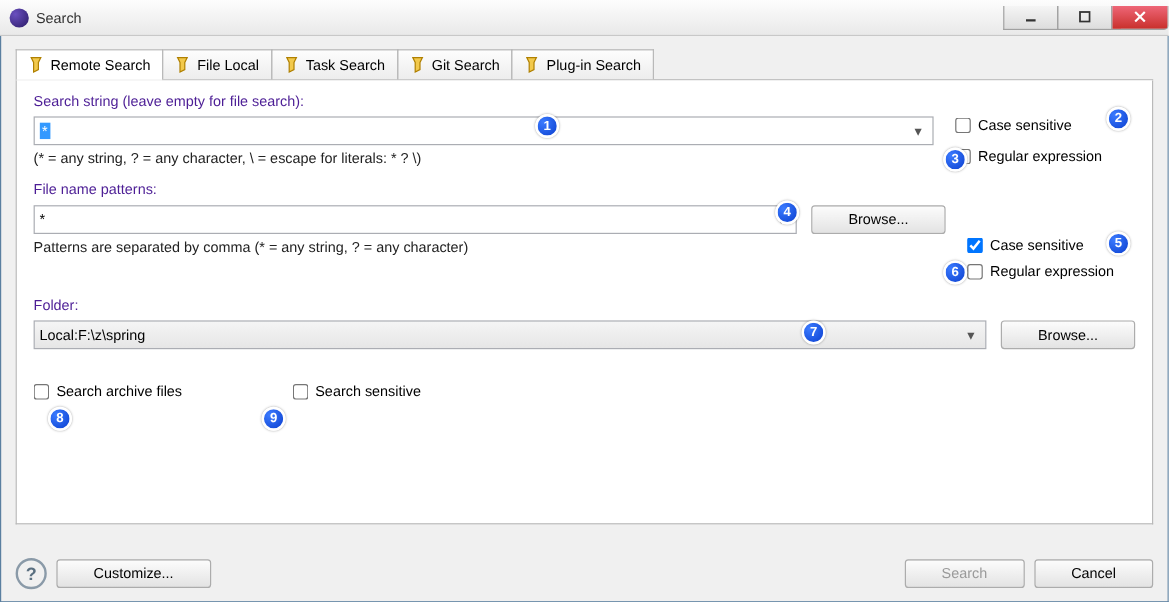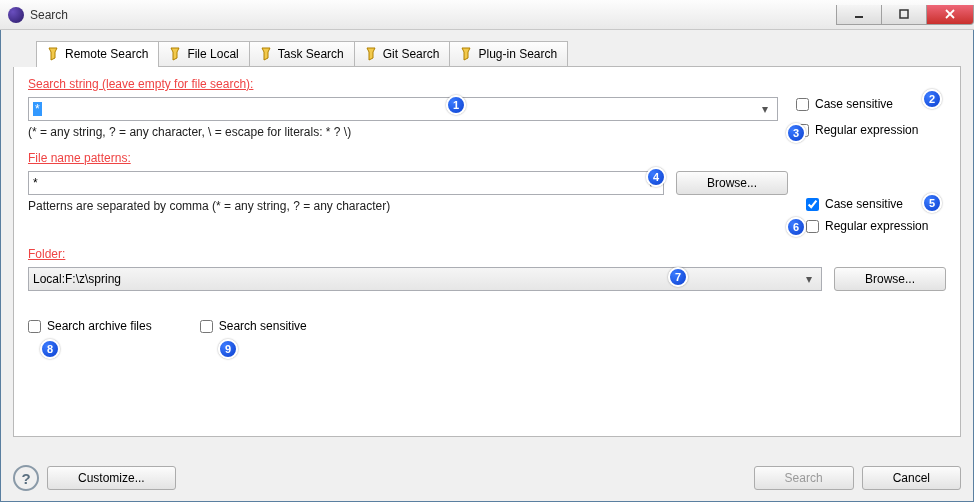--- a/index.html
+++ b/index.html
@@ -9,30 +9,30 @@
   .titlebar { height: 30px; background: linear-gradient(#fdfdfd,#e9e9e9); border-bottom:1px solid #c8c8c8; display:flex; align-items:center; padding:0 0 0 8px; }
   .titlebar .app-icon { width:16px; height:16px; margin-right:6px; border-radius:50%; background: radial-gradient(circle at 30% 30%, #6a4fbf, #2a1a66); }
   .titlebar .title { color:#333; }
   .winbtns { margin-left:auto; display:flex; }
   .winbtn { width:46px; height:20px; border:1px solid #a0a0a0; border-top:none; background:linear-gradient(#f5f5f5,#ddd); display:flex; align-items:center; justify-content:center; margin-left:-1px; }
   .winbtn.close { background:linear-gradient(#e67, #c9302c); color:#fff; width:48px; border-radius:0 0 4px 0; }
   .winbtn svg{width:10px;height:10px;}
   .outer { border:1px solid #5a7fa0; border-top:none; height:472px; background:#f0f0f0; padding:11px 12px 10px 12px; position:relative;}
 
   
-  .tabstrip { display:flex; border-bottom:1px solid #b9b9b9;margin-left:23px; }
+  .tabstrip { display:flex; border-bottom:1px solid #b9b9b9; }
   .tab { display:flex; align-items:center; gap:4px; padding:4px 10px 4px 8px; border:1px solid #b9b9b9; border-bottom:none; background:linear-gradient(#fdfdfd,#ededed); margin-right:-1px; cursor:pointer; }
   .tab.active { background:#fff; position:relative; }
   .tab.active::after{content:"";position:absolute;left:0;right:0;bottom:-1px;height:1px;background:#fff;}
   .tab .ticon{width:16px;height:16px;display:flex;align-items:center;justify-content:center;}
 
   .panel { background:#fff; border:1px solid #b9b9b9; border-top:none; padding:10px 14px 14px 14px; height:370px; position:relative;}
 
   .row { display:flex; align-items:center; margin-top:6px; }
-  .lbl { color:#ef4444;text-decoration:underline; }
+  .lbl { color:#4c1d95; }
   .hint { color:#222; margin-top:4px;}
   .combo { flex:1; height:24px; border:1px solid #abadb3; background:#fff; display:flex; align-items:center; padding:0 4px; position:relative;}
   .combo.sel { background:#fff;}
   .combo .txt{flex:1; white-space:nowrap; overflow:hidden;}
   .combo .seltxt{background:#3399ff; color:#fff; padding:0 2px;}
   .combo .caret{width:16px;text-align:center;color:#555;}
   .combo.shadow{background:linear-gradient(#f5f5f5,#e6e6e6);}
 
   .side { width:150px; margin-left:18px; display:flex; flex-direction:column; gap:2px;}
   .chk { display:flex; align-items:center; gap:6px; }
@@ -174,21 +174,21 @@
 
     <div class="lbl" style="margin-top:14px">Folder:</div>
     <div class="row">
       <div class="combo shadow">
         <span class="txt">Local:F:\z\spring</span>
         <span class="caret">▾</span>
       </div>
       <div class="btnrow"><button class="btn">Browse...</button></div>
     </div>
 
-    <div class="row" style="margin-top:28px; gap:48px">
+    <div class="row" style="margin-top:28px; gap:92px">
       <label class="chk">
         <input type="checkbox" style="">
           <span>Search archive files</span>
       </label>
       <label class="chk">
         <input type="checkbox" style="">
           <span>Search sensitive</span>
       </label>
     </div>
 

